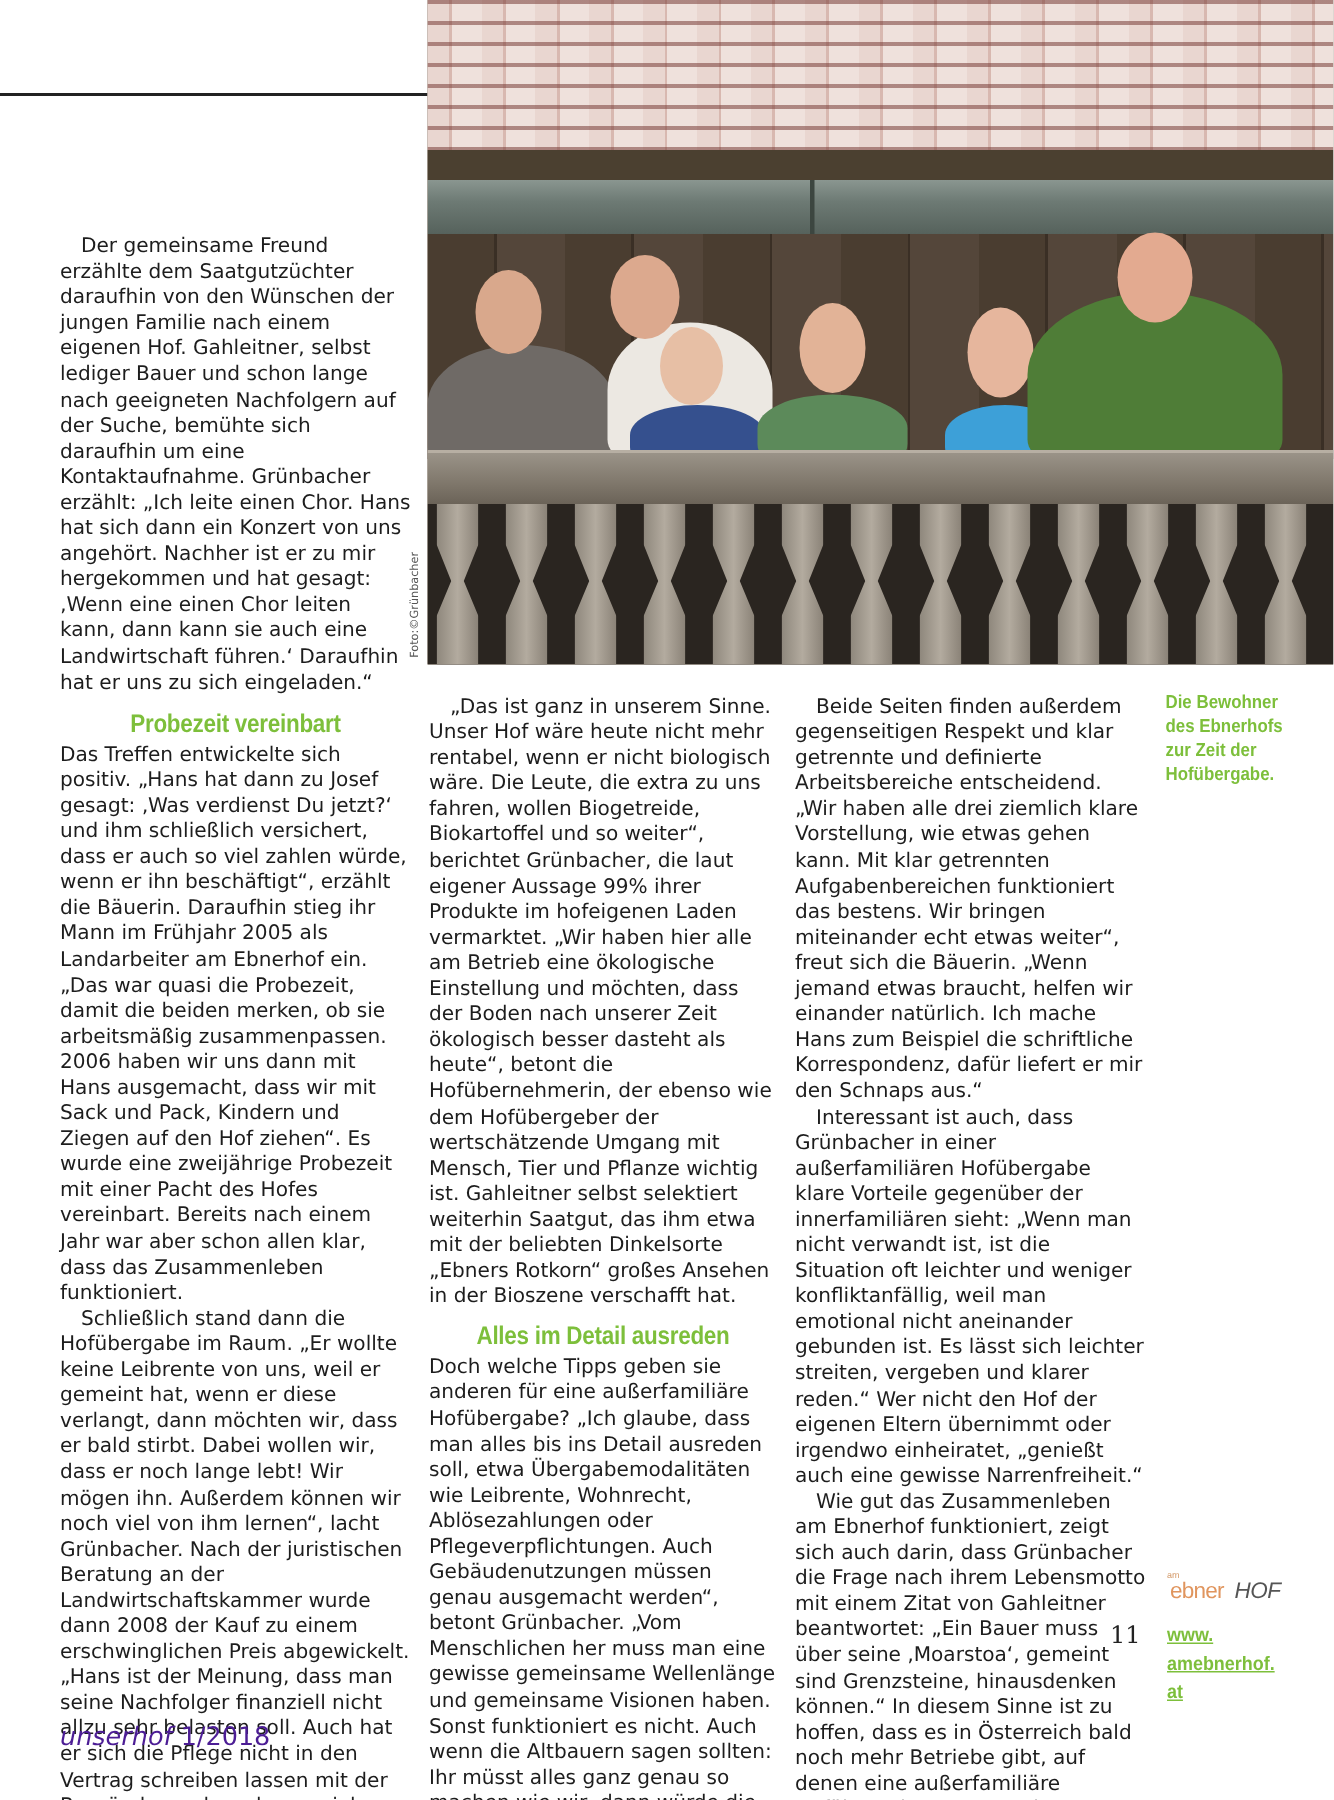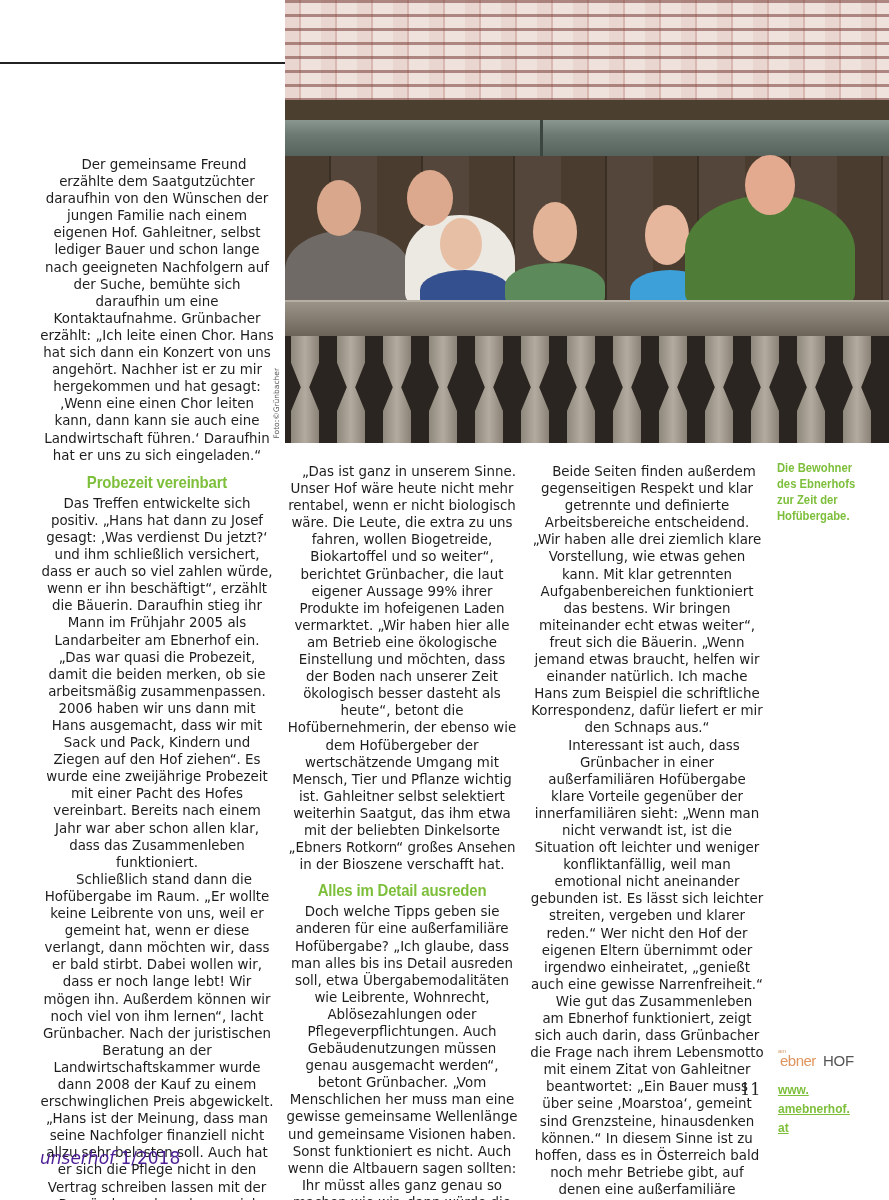--- a/index.html
+++ b/index.html
@@ -29,38 +29,38 @@
   .baluster { position: absolute; top: 0; width: 28px; height: 107px;
     background: linear-gradient(90deg, #8e877c, #b3ab9f, #8a8277);
     clip-path: polygon(0 0, 100% 0, 100% 25%, 65% 48%, 100% 70%, 100% 100%, 0 100%, 0 70%, 35% 48%, 0 25%); }
 
   .credit { position: absolute; left: 270px; top: 348px; width: 12px; height: 95px; }
   .credit span { position: absolute; left: -40px; top: 40px; width: 92px; font-size: 7.5px; color: #555;
     transform: rotate(-90deg); white-space: nowrap; font-family: "DejaVu Sans", sans-serif; }
 
   
   .col { position: absolute; font-size: 13.4px; line-height: 17.1px; color: #1d1d1d; }
-  .col p { margin: 0; text-align: center; }
+  .col p { margin: 0; text-align: left; }
   .col p.indent { text-indent: 14px; }
   .col1 { left: 40px; top: 156px; width: 234px; }
   .col2 { left: 286px; top: 463px; width: 232px; }
   .col3 { left: 530px; top: 463px; width: 234px; }
 
   .subhead { font-family: "Liberation Sans", sans-serif; font-weight: bold; color: #7dbf3b;
     font-size: 17px; text-align: center; letter-spacing: -0.2px; transform: scaleX(0.88); }
   .col1 .subhead { margin: 10px 0 4px 0; }
   .col2 .subhead { margin: 9px 0 4px 0; }
 
   .caption { position: absolute; left: 777px; top: 460px; width: 105px; font-family: "Liberation Sans", sans-serif;
     font-weight: bold; color: #7dbf3b; font-size: 12.5px; line-height: 16px; transform-origin: left top; transform: scaleX(0.9); }
 
   .logo { position: absolute; left: 778px; top: 1048px; width: 90px; height: 22px; font-family: "Liberation Sans", sans-serif; text-align: right; }
   .logo .am { position: absolute; left: 0; top: 0; font-size: 6px; color: #d49a6a; }
   .logo .ebner { position: absolute; left: 2px; top: 4px; font-size: 15px; color: #e0955e; letter-spacing: -0.5px; }
-  .logo .hof { position: absolute; left: 45px; top: 4px; font-size: 15px; color: #555; letter-spacing: -0.3px; }
+  .logo .hof { position: absolute; left: 45px; top: 4px; font-size: 15px; color: #555; letter-spacing: -0.3px; font-style: italic; }
 
   .weblink { position: absolute; left: 778px; top: 1080px; width: 100px; font-family: "Liberation Sans", sans-serif;
     font-weight: bold; color: #7dbf3b; font-size: 13px; line-height: 19px; text-decoration: underline; transform-origin: left top; transform: scaleX(0.92); }
   .weblink span { display: block; }
 
   .footer-mag { position: absolute; left: 40px; top: 1148px; font-size: 17px; color: #4c1d95; }
   .footer-mag i { font-style: italic; }
   .page-num { position: absolute; left: 740px; top: 1080px; font-family: "DejaVu Serif", serif; font-size: 16px; color: #222; }
 </style>
 </head>

